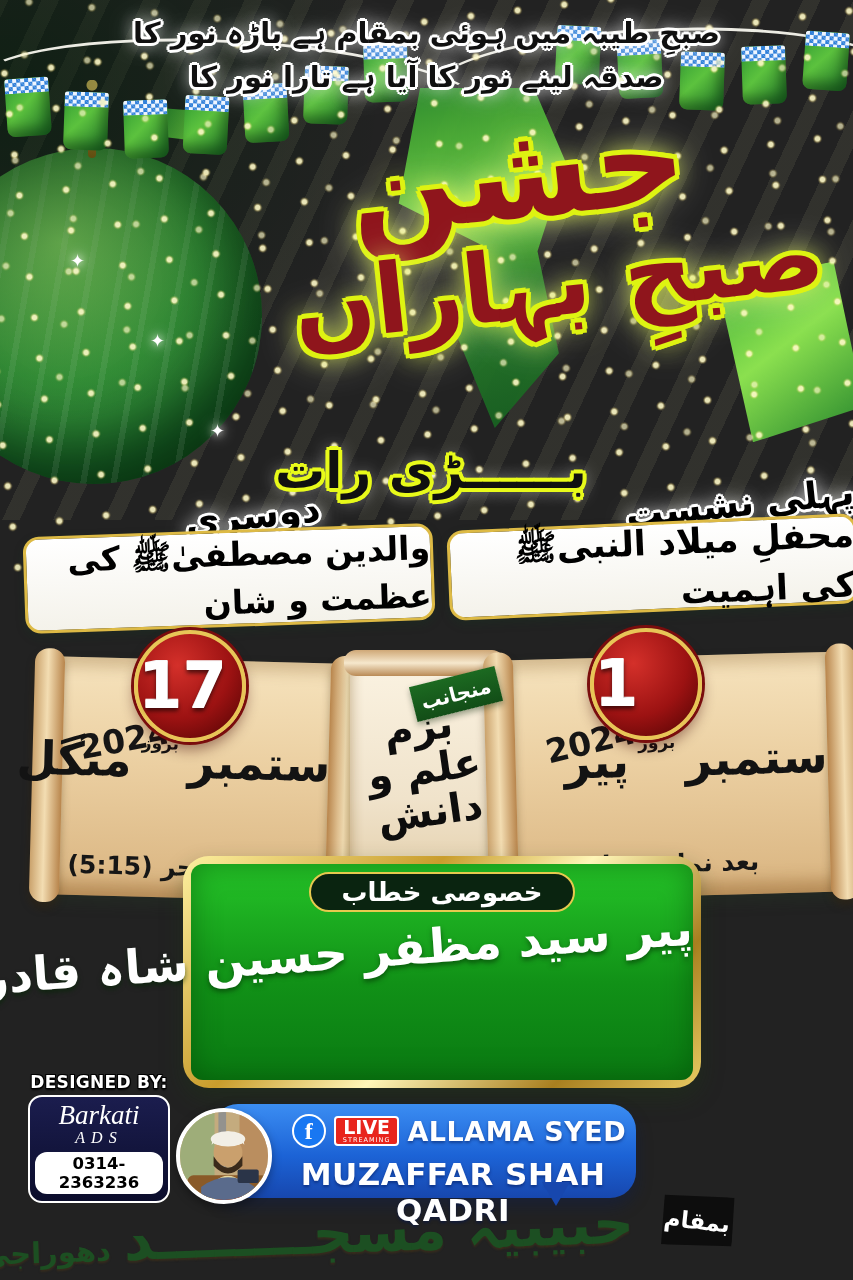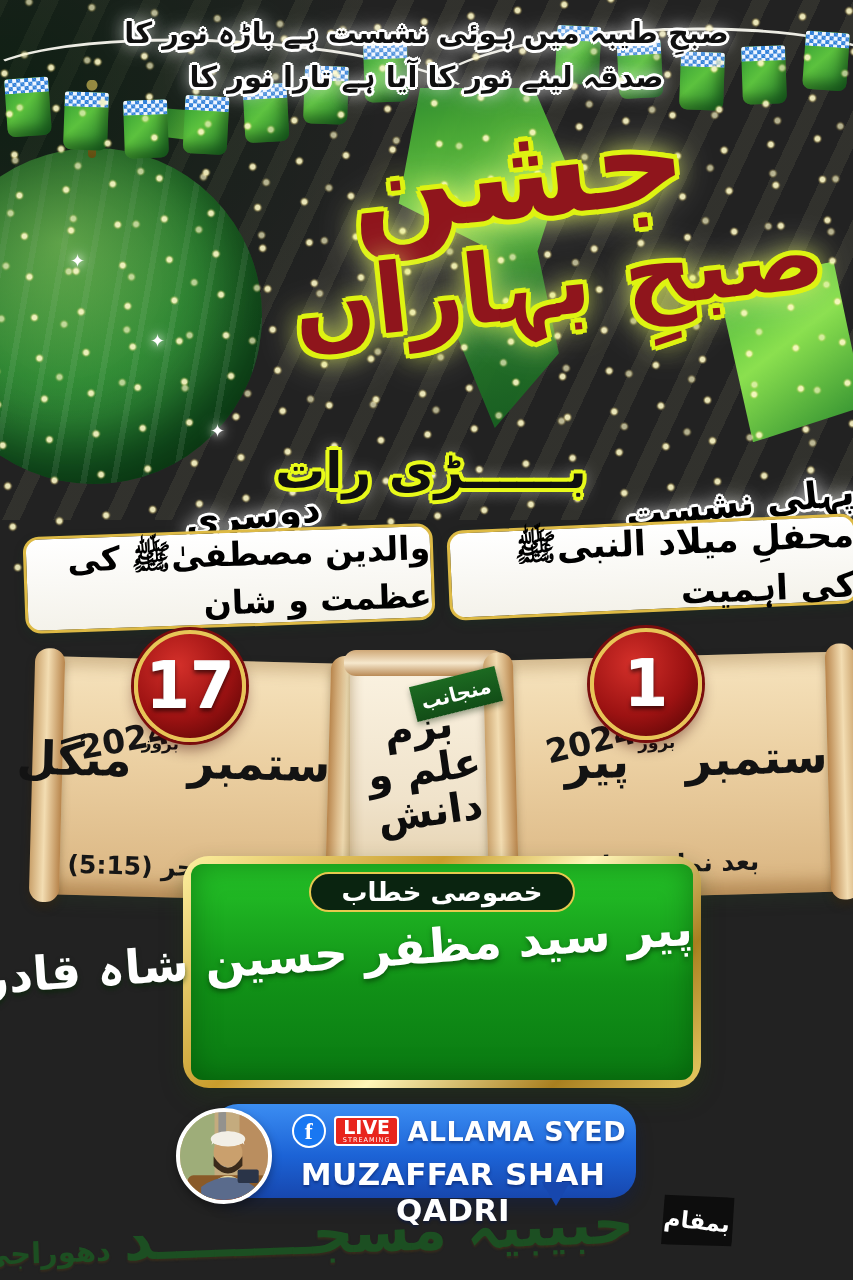--- a/index.html
+++ b/index.html
@@ -95,21 +95,21 @@
   .scroll::after{right:-12px;transform:scaleX(-1);}
   .s-left{left:44px;top:660px;width:302px;height:238px;transform:rotate(1.5deg);}
   .s-right{left:498px;top:656px;width:348px;height:240px;transform:rotate(-1.5deg);}
   .s-mid{left:350px;top:658px;width:148px;height:234px;border-radius:12px;
     background:linear-gradient(180deg,#fbf3e2,#f0e3cb 60%,#e2cda8);
     box-shadow:inset 0 8px 12px rgba(130,90,30,.22), inset 0 -10px 14px rgba(130,90,30,.3), 0 6px 12px rgba(40,60,40,.25);}
   .s-mid::before,.s-mid::after{content:"";position:absolute;left:-6px;right:-6px;height:26px;border-radius:12px;
     background:linear-gradient(180deg,#cfa877,#f6e8cd 50%,#b98a55);}
   .s-mid::before{top:-8px;} .s-mid::after{bottom:-8px;}
 
-  .day-circle{border-radius:50%;display:flex;align-items:center;justify-content:center;
+  .day-circle{border-radius:50%;display:flex;align-items:center;
     background:radial-gradient(circle at 38% 30%, #d4302a, #9c1212 55%, #5d0606 90%);
     border:4px solid #e8c557;box-shadow:0 0 0 3px #7a0d0d, 0 8px 14px rgba(60,0,0,.45);
     color:#fff;font-size:64px;font-weight:bold;z-index:6;
     text-shadow:0 3px 4px rgba(0,0,0,.6),0 -1px 0 #fff;}
   .dc17{left:134px;top:630px;width:112px;height:112px;}
   .dc16{left:590px;top:628px;width:112px;height:112px;}
 
   .y2024{font-size:33px;font-weight:bold;color:#161616;transform:rotate(-12deg);}
   .dateline{direction:rtl;font-weight:bold;color:#131313;white-space:nowrap;}
   .dateline .bg{font-size:46px;} .dateline .sm{font-size:17px;vertical-align:28px;padding:0 4px;font-weight:bold;}
@@ -193,21 +193,21 @@
   <div class="abs flag" style="left:680px;top:52px;transform:rotate(2deg)" data-interactable="false"></div>
   <div class="abs flag" style="left:742px;top:46px;transform:rotate(-2deg)" data-interactable="false"></div>
   <div class="abs flag" style="left:804px;top:32px;transform:rotate(4deg)" data-interactable="false"></div>
   <div class="abs lights" data-interactable="false"></div>
   <div class="abs lights b" data-interactable="false"></div>
   <span class="abs spark" style="left:150px;top:330px" data-interactable="false">✦</span>
   <span class="abs spark" style="left:70px;top:250px" data-interactable="false">✦</span>
   <span class="abs spark" style="left:210px;top:420px" data-interactable="false">✦</span>
 
   <div class="abs couplet rtl ow" data-interactable="false">
-    <div data-interactable="false">صبحِ طیبہ میں ہوئی نشست ہے باڑہ نور کا</div>
+    <div data-interactable="false">صبحِ طیبہ میں ہوئی بمقام ہے باڑہ نور کا</div>
     <div data-interactable="false">صدقہ لینے نور کا آیا ہے تارا نور کا</div>
   </div>
 
   <div class="abs title rtl" data-interactable="false">
     <div class="t1 on" data-interactable="false">جشن</div>
     <div class="t2 on" data-interactable="false">صبحِ بہاراں</div>
   </div>
   <div class="abs subtitle rtl oy" data-interactable="false">بــــــڑی رات</div>
 
   <div class="abs sess-head sh1 rtl ow" data-interactable="false">پہلی نشست</div>
@@ -255,20 +255,28 @@
     <span data-interactable="false">1</span>
   </div>
 
   <div class="abs gold-frame" data-interactable="false">
     <div class="green-panel" data-interactable="false">
       <div class="addr-pill" data-interactable="false">خصوصی خطاب</div>
       <div class="speaker" data-interactable="false">پیر سید مظفر حسین شاہ قادری</div>
     </div>
   </div>
 
+  <div class="abs designer" data-interactable="false">
+    <div class="lbl ob" data-interactable="false">DESIGNED BY:</div>
+    <div class="card" data-interactable="false">
+      <div class="brand" data-interactable="false">Barkati</div>
+      <div class="brand2" data-interactable="false">ADS</div>
+      <div class="phone" data-interactable="false">0314-2363236</div>
+    </div>
+  </div>
 
   <div class="abs live-banner" data-interactable="false">
     <div class="lb-row" data-interactable="false">
       <div class="fb" data-interactable="false">
         <span data-interactable="false">f</span>
       </div>
       <div class="live" data-interactable="false">
         <div class="l1" data-interactable="false">LIVE</div>
         <div class="l2" data-interactable="false">STREAMING</div>
       </div>

